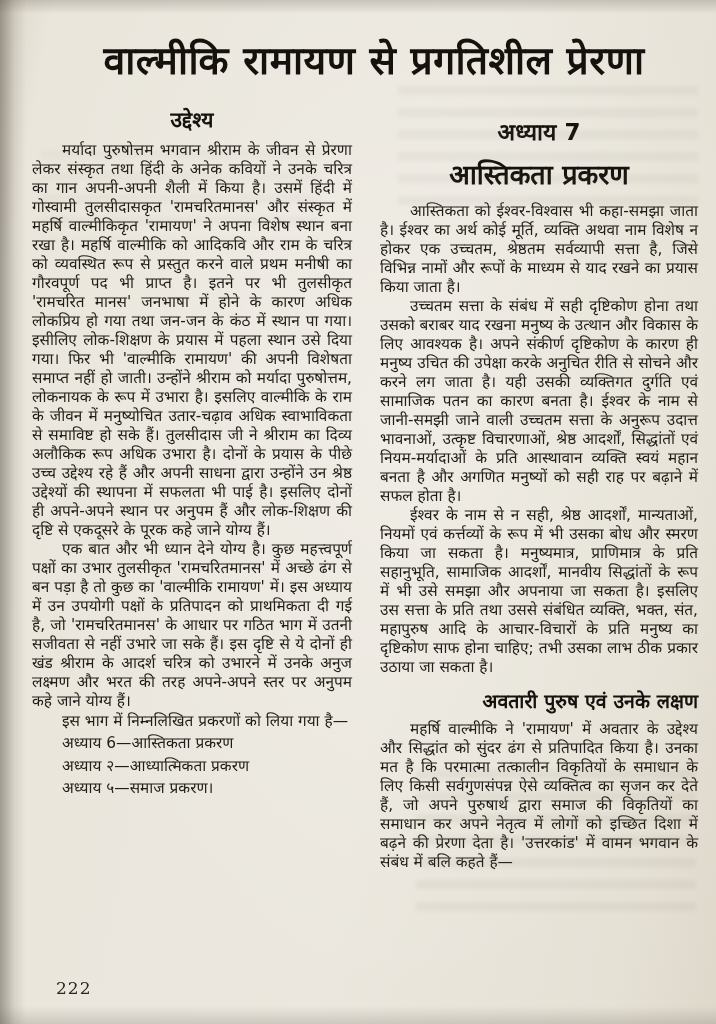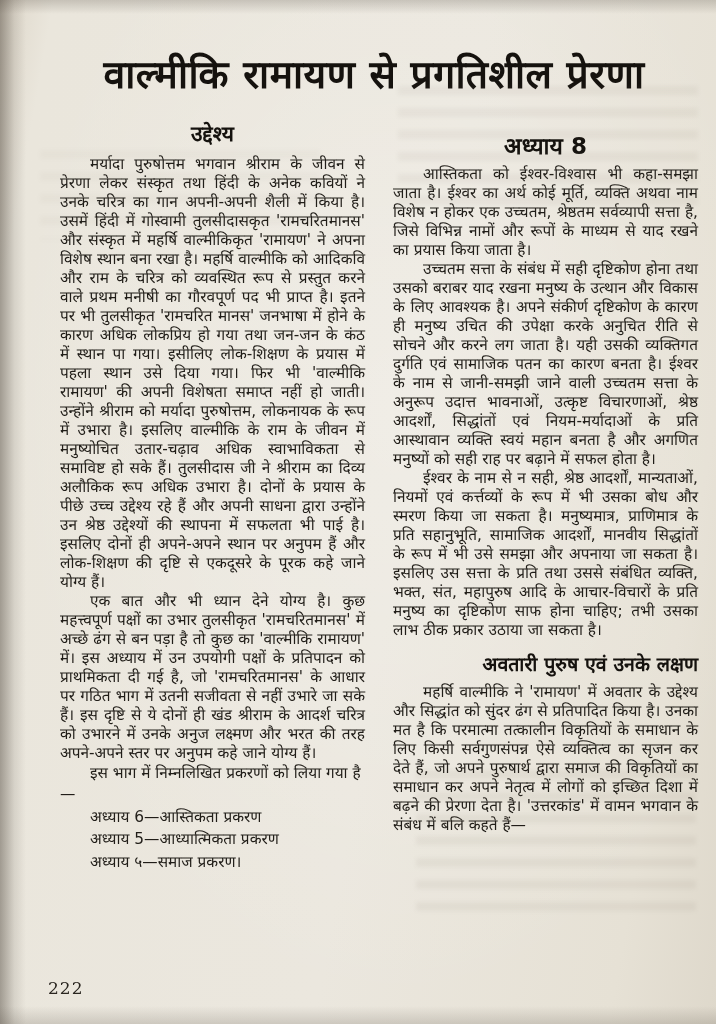--- a/index.html
+++ b/index.html
@@ -34,30 +34,30 @@
   
   .bleed{
     position:absolute;pointer-events:none;opacity:0.16;filter:blur(2px);
     background:repeating-linear-gradient(180deg,rgba(120,110,95,0.55) 0 9px,rgba(120,110,95,0) 9px 22px);
   }
   .bleed.b1{right:18px;top:86px;width:300px;height:120px;opacity:0.12;}
   .bleed.b2{right:20px;top:770px;width:280px;height:150px;opacity:0.14;}
   .bleed.b3{left:40px;top:150px;width:280px;height:90px;opacity:0.07;}
 
   .title{
-    margin:0;padding:52px 10px 0 42px;
+    margin:0;padding:38px 10px 0 42px;
     font-size:39px;line-height:1.2;font-weight:700;
     text-align:center;letter-spacing:0.5px;color:#15120e;
   }
   .columns{
     display:flex;gap:28px;
     padding:16px 18px 0 32px;box-sizing:border-box;
   }
   .col{flex:1 1 0;min-width:0;}
-  .col.left{max-width:328px;margin-left:28px;}
+  .col.left{max-width:328px;}
   .col.right{max-width:318px;}
 
   .left-heading{
     margin:4px 0 8px 0;text-align:center;
     font-size:21px;font-weight:700;color:#15120e;
   }
   .chapter-heading{
     margin:14px 0 4px 0;text-align:center;
     font-size:23px;font-weight:700;color:#15120e;
   }
@@ -78,21 +78,21 @@
     margin:0;font-size:15.4px;line-height:21.4px;
     text-indent:30px;color:#201d18;
   }
   ul.chapter-list{
     list-style:none;margin:0;padding:0 0 0 30px;
   }
   ul.chapter-list li{
     font-size:15.4px;line-height:22.5px;color:#201d18;
   }
   .page-number{
-    position:absolute;left:48px;bottom:26px;
+    position:absolute;left:56px;bottom:26px;
     font-size:17px;color:#2a2620;letter-spacing:1px;
     font-family:"DejaVu Serif","Liberation Serif",serif;
   }
 </style>
 </head>
 <body>
 
 <div class="page">
   <div class="spine-shadow"></div>
   <div class="top-shadow"></div>
@@ -105,27 +105,28 @@
 
   <div class="columns">
 
     <div class="col left">
       <h2 class="left-heading">उद्देश्य</h2>
       <p class="body indent">मर्यादा पुरुषोत्तम भगवान श्रीराम के जीवन से प्रेरणा लेकर संस्कृत तथा हिंदी के अनेक कवियों ने उनके चरित्र का गान अपनी-अपनी शैली में किया है। उसमें हिंदी में गोस्वामी तुलसीदासकृत 'रामचरितमानस' और संस्कृत में महर्षि वाल्मीकिकृत 'रामायण' ने अपना विशेष स्थान बना रखा है। महर्षि वाल्मीकि को आदिकवि और राम के चरित्र को व्यवस्थित रूप से प्रस्तुत करने वाले प्रथम मनीषी का गौरवपूर्ण पद भी प्राप्त है। इतने पर भी तुलसीकृत 'रामचरित मानस' जनभाषा में होने के कारण अधिक लोकप्रिय हो गया तथा जन-जन के कंठ में स्थान पा गया। इसीलिए लोक-शिक्षण के प्रयास में पहला स्थान उसे दिया गया। फिर भी 'वाल्मीकि रामायण' की अपनी विशेषता समाप्त नहीं हो जाती। उन्होंने श्रीराम को मर्यादा पुरुषोत्तम, लोकनायक के रूप में उभारा है। इसलिए वाल्मीकि के राम के जीवन में मनुष्योचित उतार-चढ़ाव अधिक स्वाभाविकता से समाविष्ट हो सके हैं। तुलसीदास जी ने श्रीराम का दिव्य अलौकिक रूप अधिक उभारा है। दोनों के प्रयास के पीछे उच्च उद्देश्य रहे हैं और अपनी साधना द्वारा उन्होंने उन श्रेष्ठ उद्देश्यों की स्थापना में सफलता भी पाई है। इसलिए दोनों ही अपने-अपने स्थान पर अनुपम हैं और लोक-शिक्षण की दृष्टि से एकदूसरे के पूरक कहे जाने योग्य हैं।</p>
       <p class="body indent">एक बात और भी ध्यान देने योग्य है। कुछ महत्त्वपूर्ण पक्षों का उभार तुलसीकृत 'रामचरितमानस' में अच्छे ढंग से बन पड़ा है तो कुछ का 'वाल्मीकि रामायण' में। इस अध्याय में उन उपयोगी पक्षों के प्रतिपादन को प्राथमिकता दी गई है, जो 'रामचरितमानस' के आधार पर गठित भाग में उतनी सजीवता से नहीं उभारे जा सके हैं। इस दृष्टि से ये दोनों ही खंड श्रीराम के आदर्श चरित्र को उभारने में उनके अनुज लक्ष्मण और भरत की तरह अपने-अपने स्तर पर अनुपम कहे जाने योग्य हैं।</p>
       <p class="intro-line">इस भाग में निम्नलिखित प्रकरणों को लिया गया है—</p>
       <ul class="chapter-list">
         <li>अध्याय 6—आस्तिकता प्रकरण</li>
-        <li>अध्याय 5—आध्यात्मिकता प्रकरण</li>
+        <li>अध्याय २—आध्यात्मिकता प्रकरण</li>
         <li>अध्याय ५—समाज प्रकरण।</li>
       </ul>
     </div>
 
     <div class="col right">
-      <h2 class="chapter-heading">अध्याय 8</h2>
+      <h2 class="chapter-heading">अध्याय 7</h2>
+      <h2 class="section-heading">आस्तिकता प्रकरण</h2>
       <p class="body indent">आस्तिकता को ईश्वर-विश्वास भी कहा-समझा जाता है। ईश्वर का अर्थ कोई मूर्ति, व्यक्ति अथवा नाम विशेष न होकर एक उच्चतम, श्रेष्ठतम सर्वव्यापी सत्ता है, जिसे विभिन्न नामों और रूपों के माध्यम से याद रखने का प्रयास किया जाता है।</p>
       <p class="body indent">उच्चतम सत्ता के संबंध में सही दृष्टिकोण होना तथा उसको बराबर याद रखना मनुष्य के उत्थान और विकास के लिए आवश्यक है। अपने संकीर्ण दृष्टिकोण के कारण ही मनुष्य उचित की उपेक्षा करके अनुचित रीति से सोचने और करने लग जाता है। यही उसकी व्यक्तिगत दुर्गति एवं सामाजिक पतन का कारण बनता है। ईश्वर के नाम से जानी-समझी जाने वाली उच्चतम सत्ता के अनुरूप उदात्त भावनाओं, उत्कृष्ट विचारणाओं, श्रेष्ठ आदर्शों, सिद्धांतों एवं नियम-मर्यादाओं के प्रति आस्थावान व्यक्ति स्वयं महान बनता है और अगणित मनुष्यों को सही राह पर बढ़ाने में सफल होता है।</p>
       <p class="body indent">ईश्वर के नाम से न सही, श्रेष्ठ आदर्शों, मान्यताओं, नियमों एवं कर्त्तव्यों के रूप में भी उसका बोध और स्मरण किया जा सकता है। मनुष्यमात्र, प्राणिमात्र के प्रति सहानुभूति, सामाजिक आदर्शों, मानवीय सिद्धांतों के रूप में भी उसे समझा और अपनाया जा सकता है। इसलिए उस सत्ता के प्रति तथा उससे संबंधित व्यक्ति, भक्त, संत, महापुरुष आदि के आचार-विचारों के प्रति मनुष्य का दृष्टिकोण साफ होना चाहिए; तभी उसका लाभ ठीक प्रकार उठाया जा सकता है।</p>
       <h3 class="subheading">अवतारी पुरुष एवं उनके लक्षण</h3>
       <p class="body indent">महर्षि वाल्मीकि ने 'रामायण' में अवतार के उद्देश्य और सिद्धांत को सुंदर ढंग से प्रतिपादित किया है। उनका मत है कि परमात्मा तत्कालीन विकृतियों के समाधान के लिए किसी सर्वगुणसंपन्न ऐसे व्यक्तित्व का सृजन कर देते हैं, जो अपने पुरुषार्थ द्वारा समाज की विकृतियों का समाधान कर अपने नेतृत्व में लोगों को इच्छित दिशा में बढ़ने की प्रेरणा देता है। 'उत्तरकांड' में वामन भगवान के संबंध में बलि कहते हैं—</p>
     </div>
 
   </div>
 
   <div class="page-number">222</div>

